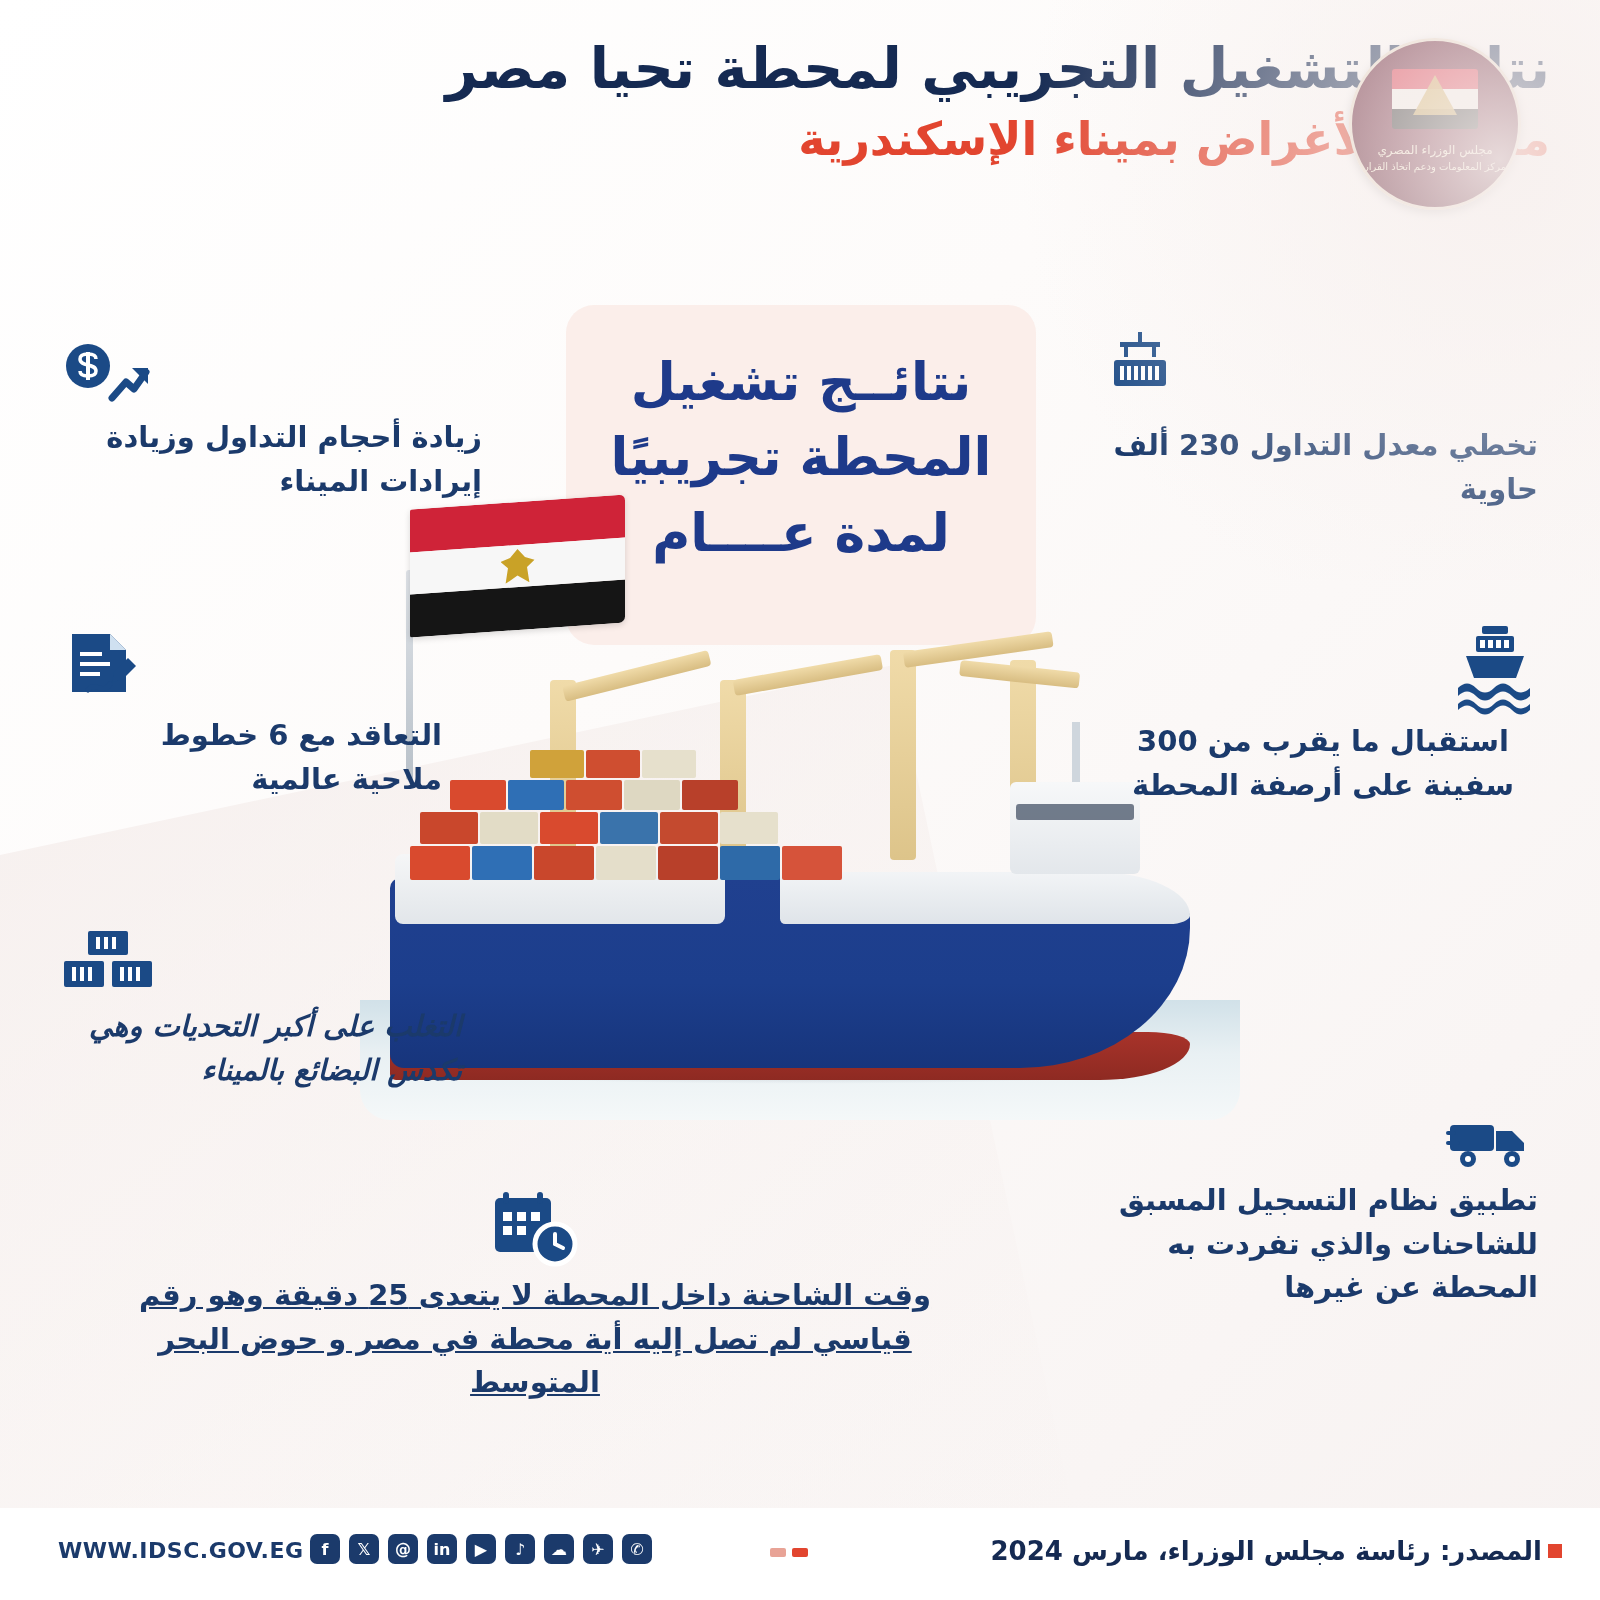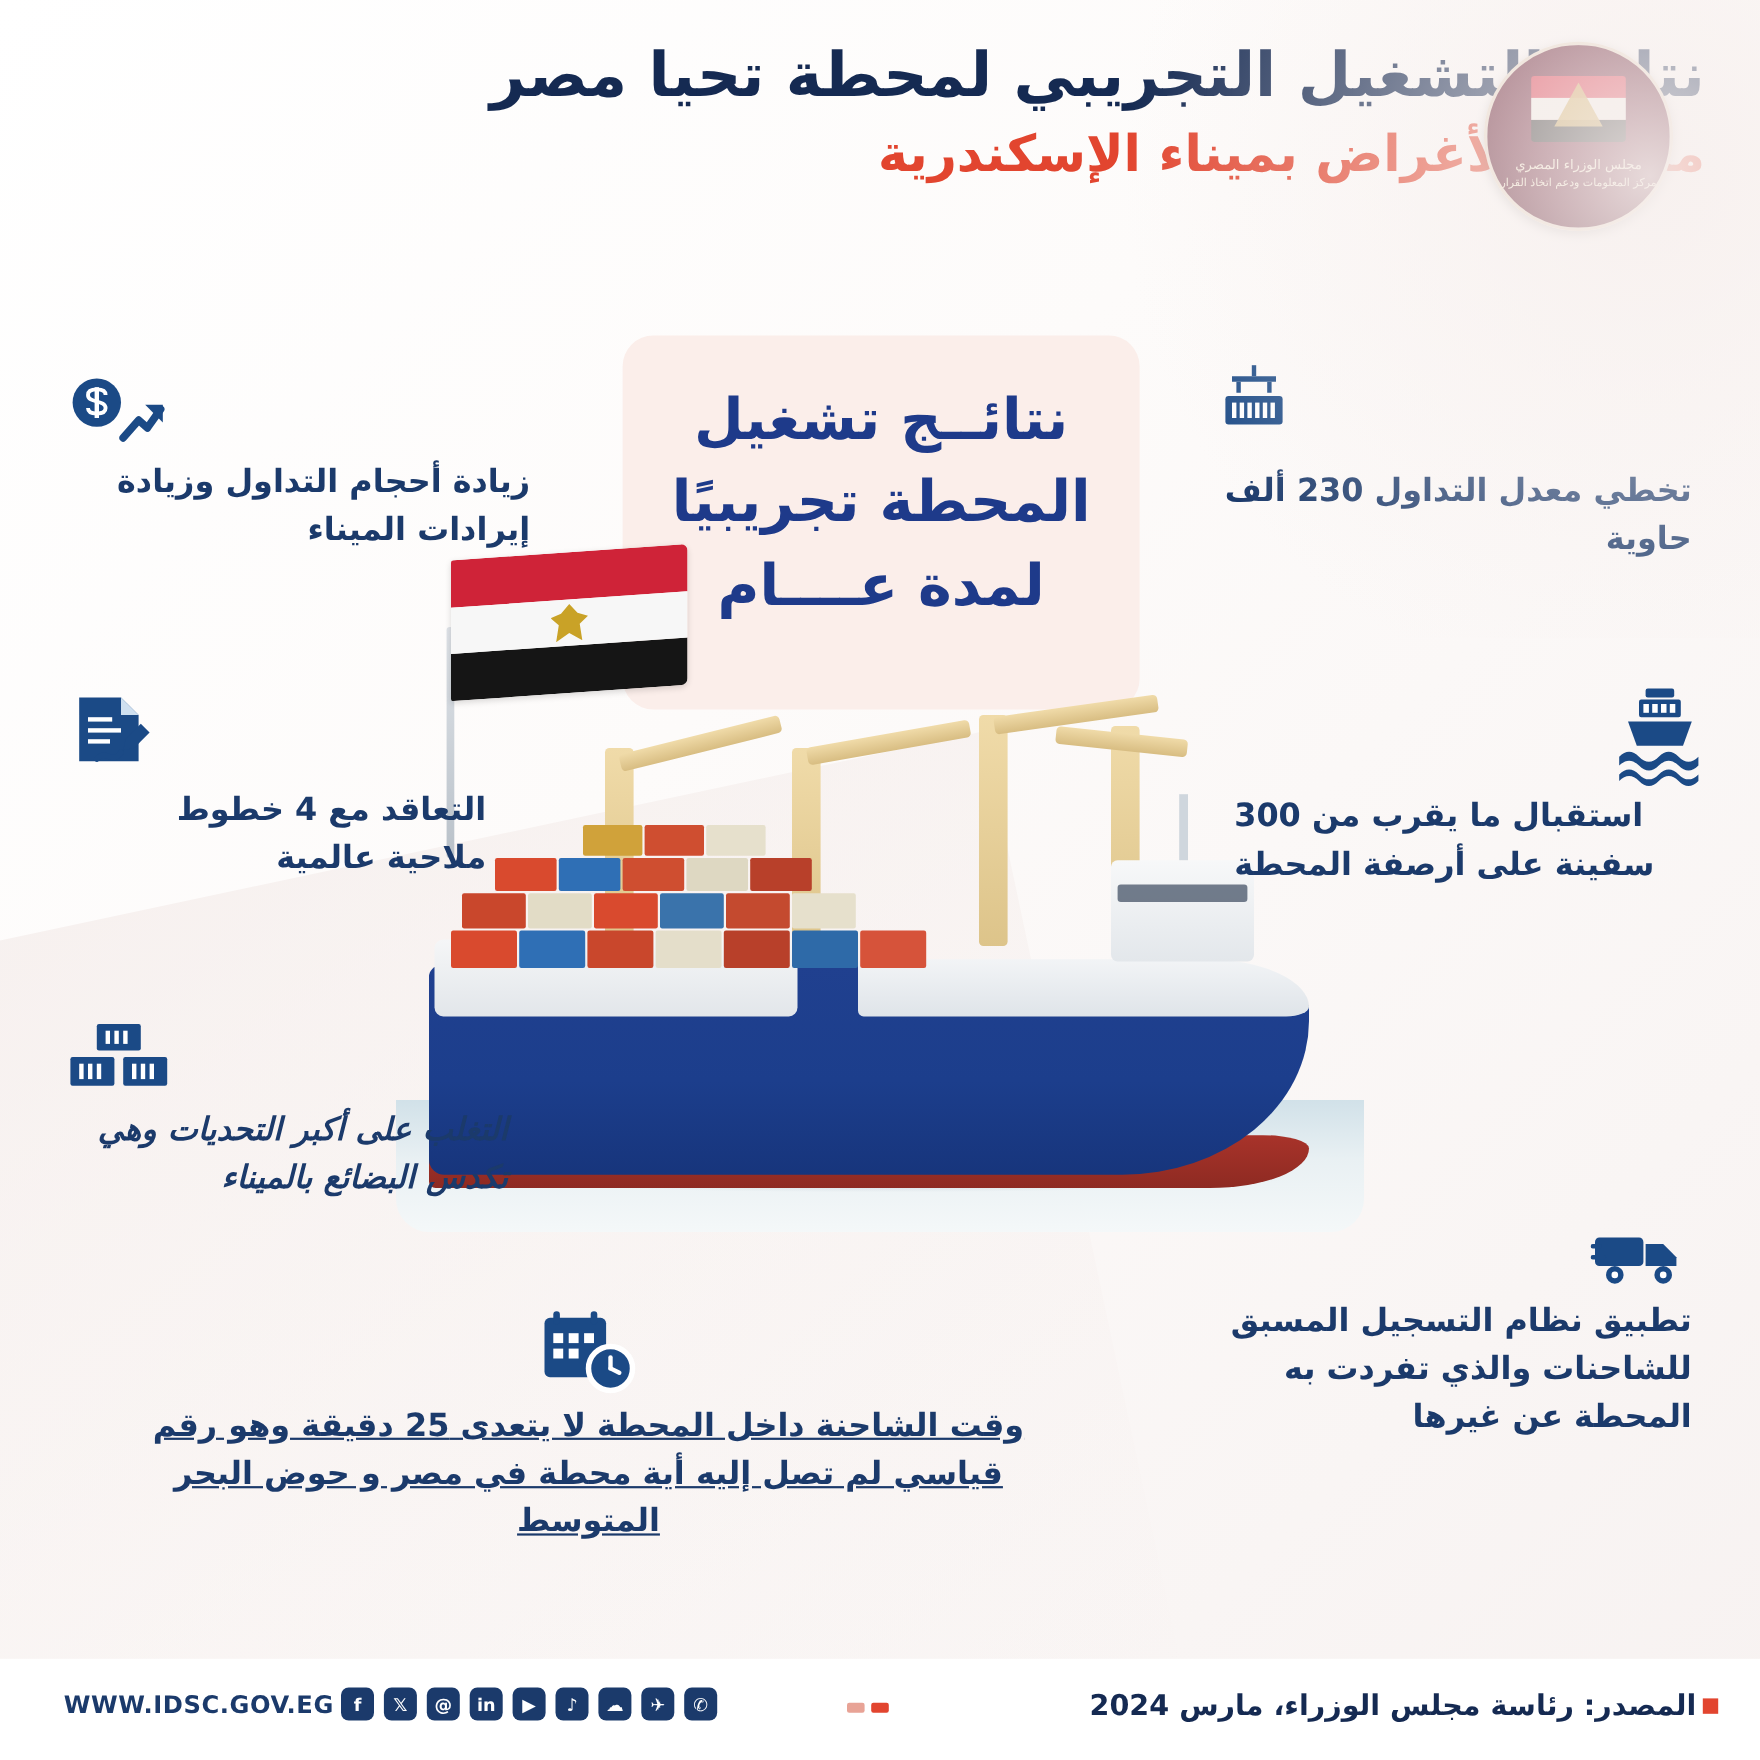--- a/index.html
+++ b/index.html
@@ -164,21 +164,21 @@
   
   .item{ position:absolute; }
   .item .icon{ display:block; }
   .item .txt{
     color:#1b3a6b; font-size:29px; line-height:1.5; font-weight:600;
     direction:rtl;
   }
 
   .item-right-1{ right:62px; top:330px; width:430px; text-align:right; }
   .item-right-1 .icon{ margin-right:auto; margin-left:0; width:72px; }
-  .item-right-2{ right:48px; top:620px; width:430px; text-align:left; }
+  .item-right-2{ right:62px; top:620px; width:430px; text-align:center; }
   .item-right-3{ right:62px; top:1115px; width:470px; text-align:right; }
 
   .item-left-1{ left:62px; top:340px; width:420px; text-align:right; }
   .item-left-2{ left:62px; top:630px; width:380px; text-align:right; }
   .item-left-3{ left:62px; top:925px; width:400px; text-align:right;font-style:italic; }
 
   .item-bottom{ left:130px; top:1190px; width:810px; text-align:center; }
   .item-bottom .txt{ font-size:29px;text-decoration:underline; }
   .icon-row-left{ display:flex; justify-content:flex-end; }
   .icon-row-center{ display:flex; justify-content:center; }
@@ -389,21 +389,21 @@
           <g fill="#fff">
             <rect x="18" y="22" width="22" height="4"></rect>
             <rect x="18" y="32" width="30" height="4"></rect>
             <rect x="18" y="42" width="20" height="4"></rect>
           </g>
           <path d="M26 60c8-10 14 6 22-6" stroke="#1b4a86" stroke-width="5" fill="none" stroke-linecap="round"></path>
           <path d="M52 42l14-14 8 8-14 14-10 2z"></path>
         </svg>
       </span>
     </div>
-    <div class="txt">التعاقد مع 4 خطوط ملاحية عالمية</div>
+    <div class="txt">التعاقد مع 6 خطوط ملاحية عالمية</div>
   </div>
 
   <div class="item item-left-3">
     <div class="icon-row-left">
       <span class="icon">
         <svg class="ic" width="92" height="76" viewBox="0 0 92 76">
           <rect x="26" y="6" width="40" height="24" rx="2"></rect>
           <rect x="2" y="36" width="40" height="26" rx="2"></rect>
           <rect x="50" y="36" width="40" height="26" rx="2"></rect>
           <g fill="#fff">

